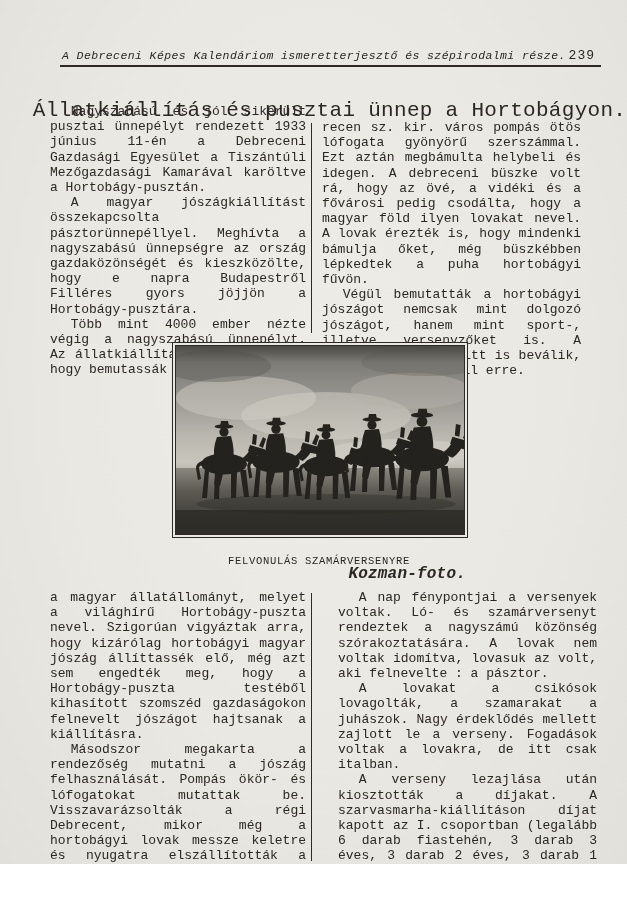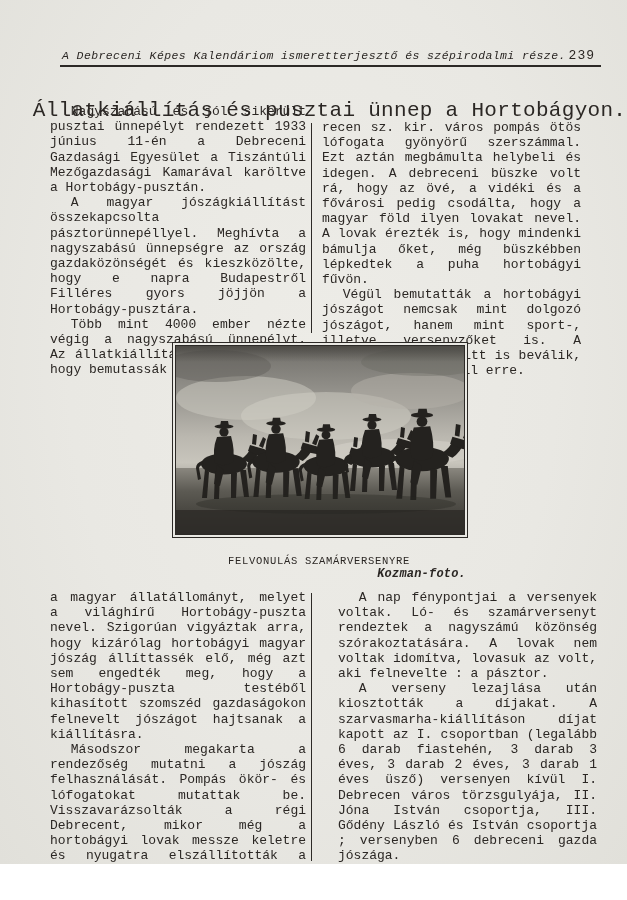--- a/index.html
+++ b/index.html
@@ -51,21 +51,21 @@
   .photo-frame svg { display:block; border:1px solid #2c2926; }
   .caption {
     position:absolute; top:547px; left:170px; width:298px;
     text-align:center; font-size:10.5px; letter-spacing:0.7px;
     line-height:13px;
     margin-top:8px;
   }
   .caption .credit {
     position:absolute; right:2px; top:13px;
     font-style:italic; font-weight:bold;
-    font-size:12px; letter-spacing:0.2px;padding-left:34px;
+    font-size:16px; letter-spacing:0.2px;padding-left:34px;
   }
 </style>
 </head>
 <body>
 
 <div class="page">
 
   <div class="running-header-title">A Debreceni Képes Kalendáriom ismeretterjesztő és szépirodalmi része.</div>
   <div class="page-number">239</div>
   <div class="header-rule"></div>
@@ -151,16 +151,17 @@
   </div>
 
   <div class="col col-bottom-left">
     <p class="cont">a magyar állatállományt, melyet a világhírű Hortobágy-puszta nevel. Szigorúan vigyáztak arra, hogy kizárólag hortobágyi magyar jószág állíttassék elő, még azt sem engedték meg, hogy a Hortobágy-puszta testéből kihasított szomszéd gazdaságokon felnevelt jószágot hajtsanak a kiállításra.</p>
     <p>Másodszor megakarta a rendezőség mutatni a jószág felhasználását. Pompás ökör- és lófogatokat mutattak be. Visszavarázsolták a régi Debrecent, mikor még a hortobágyi lovak messze keletre és nyugatra elszállították a vásári kereskedők portékáját. A pompás jármos ökörfogatok pedig mind e mai napig keresett jószágai a távoli gazdaságoknak.</p>
     <p>Ezeken kívül ott büszkélkedett Deb-</p>
   </div>
   <div class="divider divider-bottom"></div>
   <div class="col col-bottom-right">
     <p>A nap fénypontjai a versenyek voltak. Ló- és szamárversenyt rendeztek a nagyszámú közönség szórakoztatására. A lovak nem voltak idomítva, lovasuk az volt, aki felnevelte : a pásztor.</p>
+    <p>A lovakat a csikósok lovagolták, a szamarakat a juhászok. Nagy érdeklődés mellett zajlott le a verseny. Fogadások voltak a lovakra, de itt csak italban.</p>
     <p>A verseny lezajlása után kiosztották a díjakat. A szarvasmarha-kiállításon díjat kapott az I. csoportban (legalább 6 darab fiastehén, 3 darab 3 éves, 3 darab 2 éves, 3 darab 1 éves üsző) versenyen kívül I. Debrecen város törzsgulyája, II. Jóna István csoportja, III. Gődény László és István csoportja ; versenyben 6 debreceni gazda jószága.</p>
   </div>
 
 </div>
 
 </body></html>

